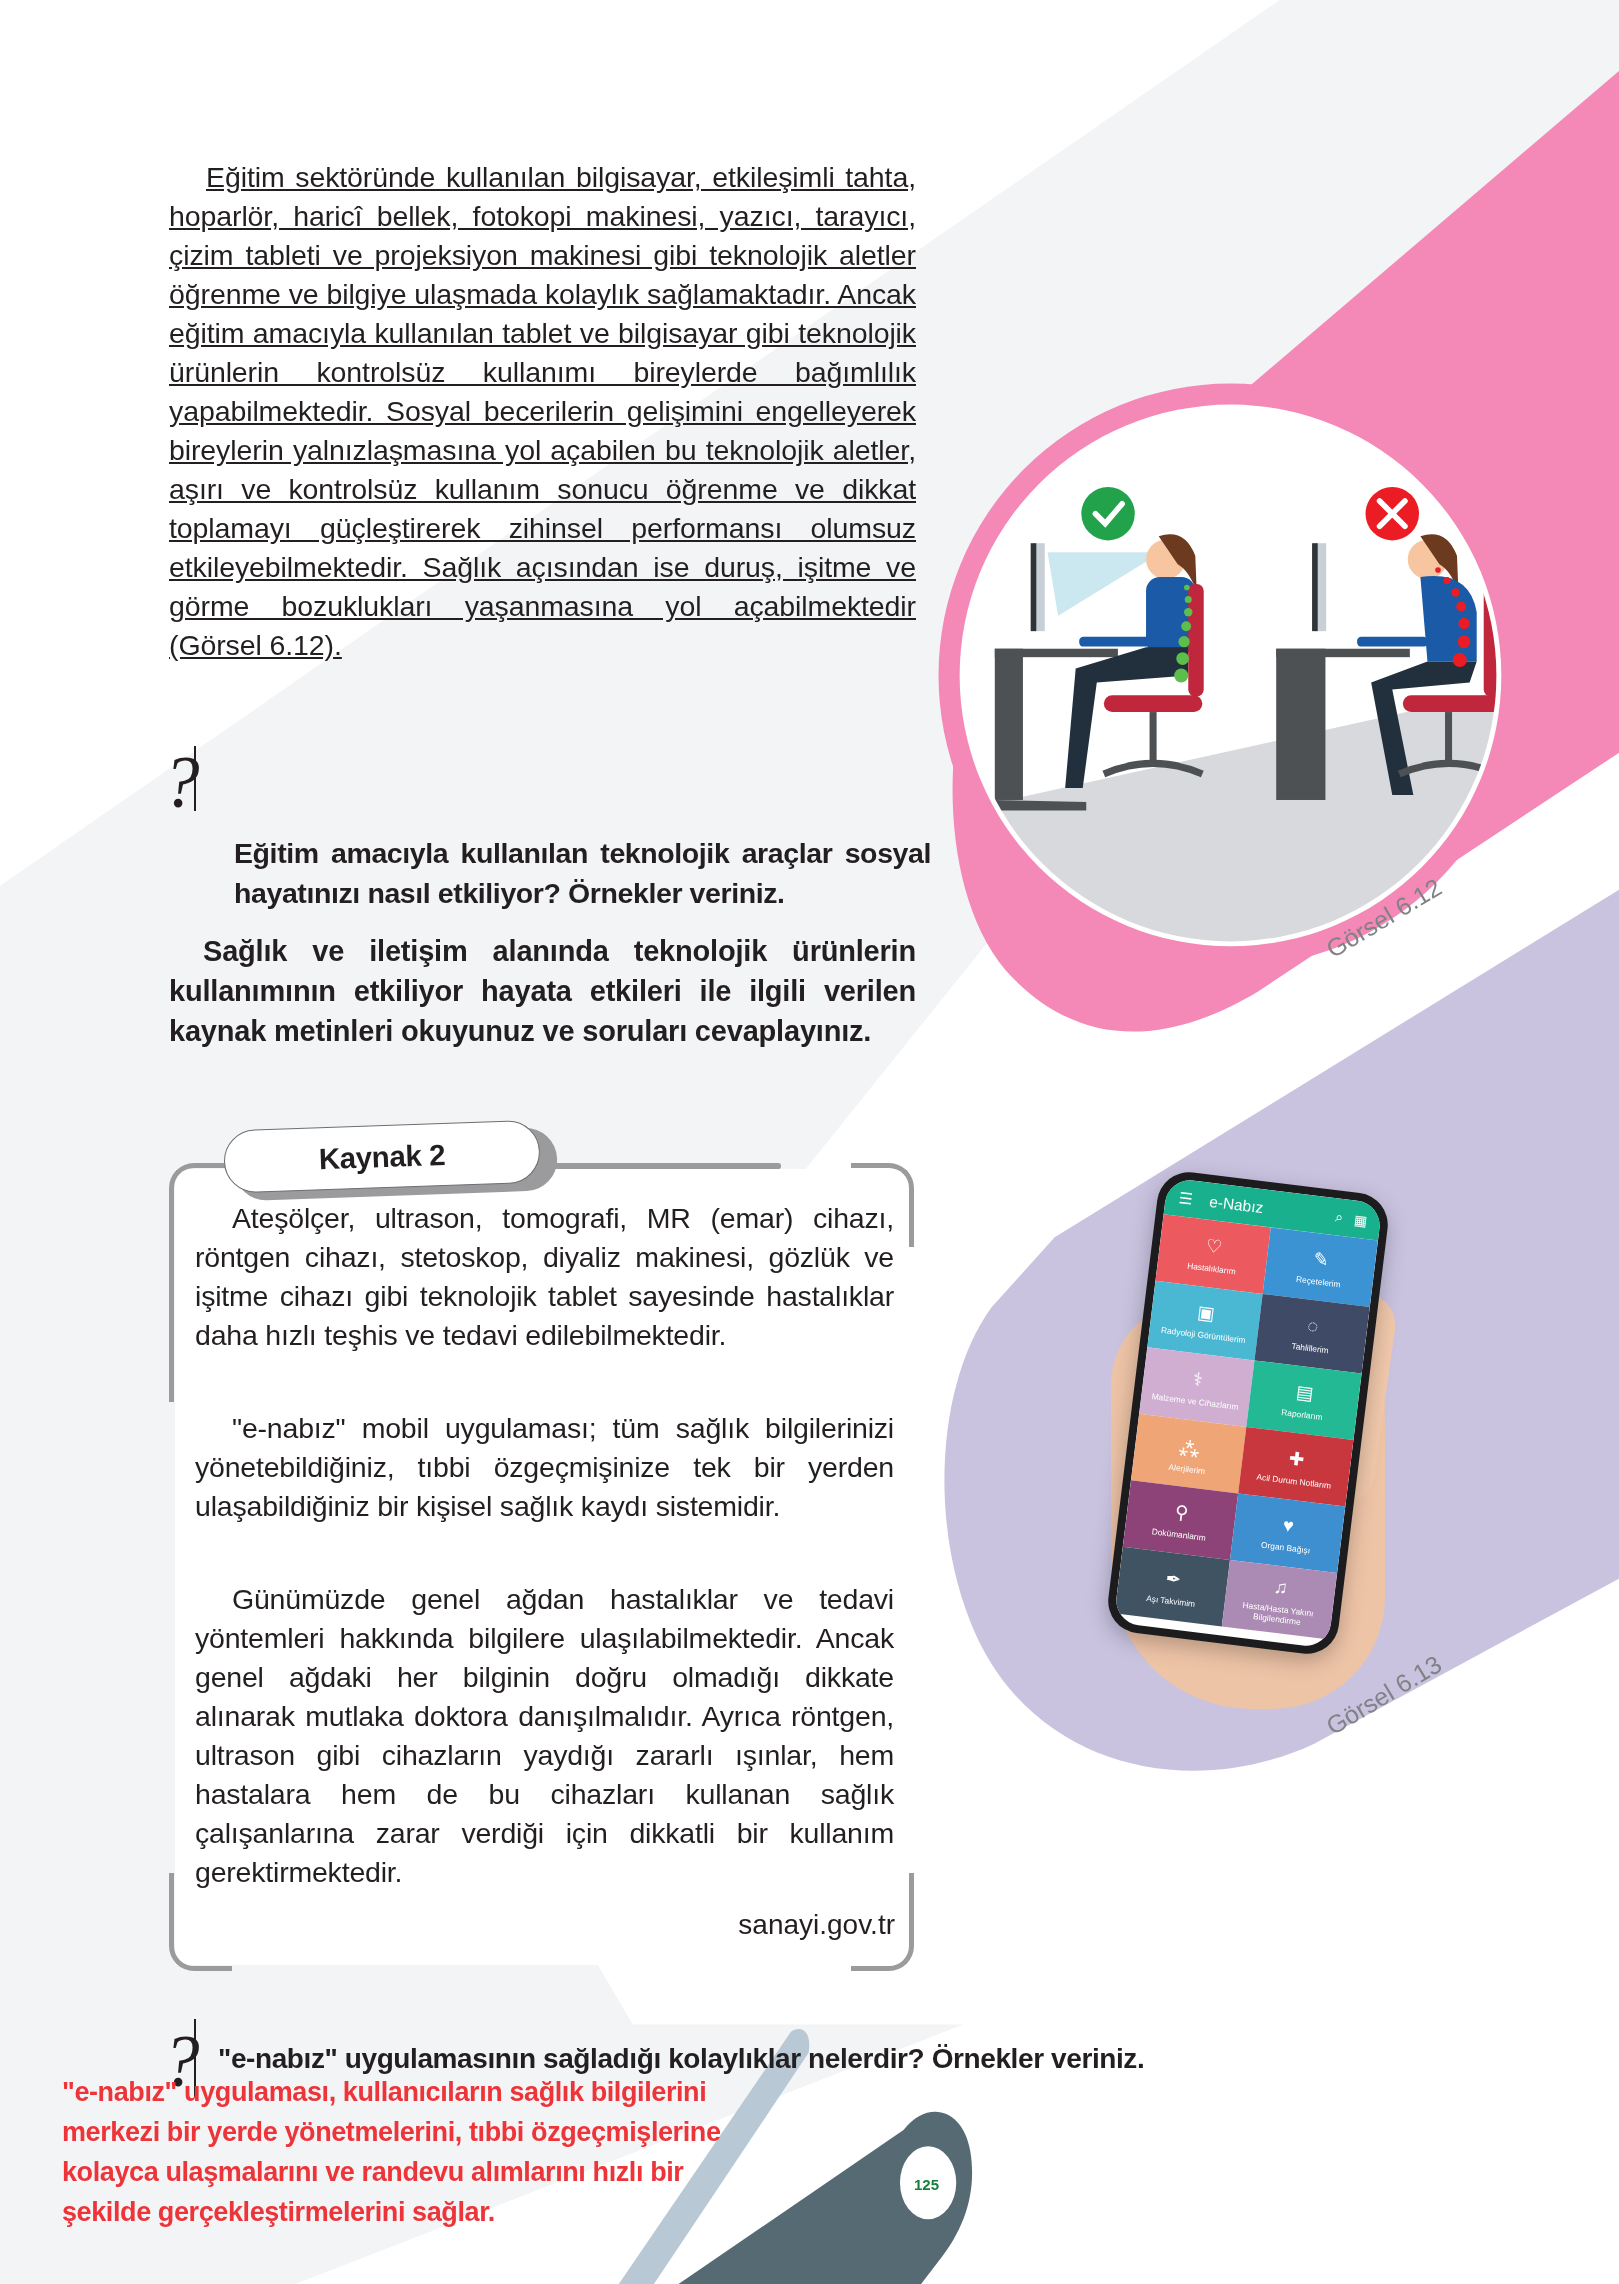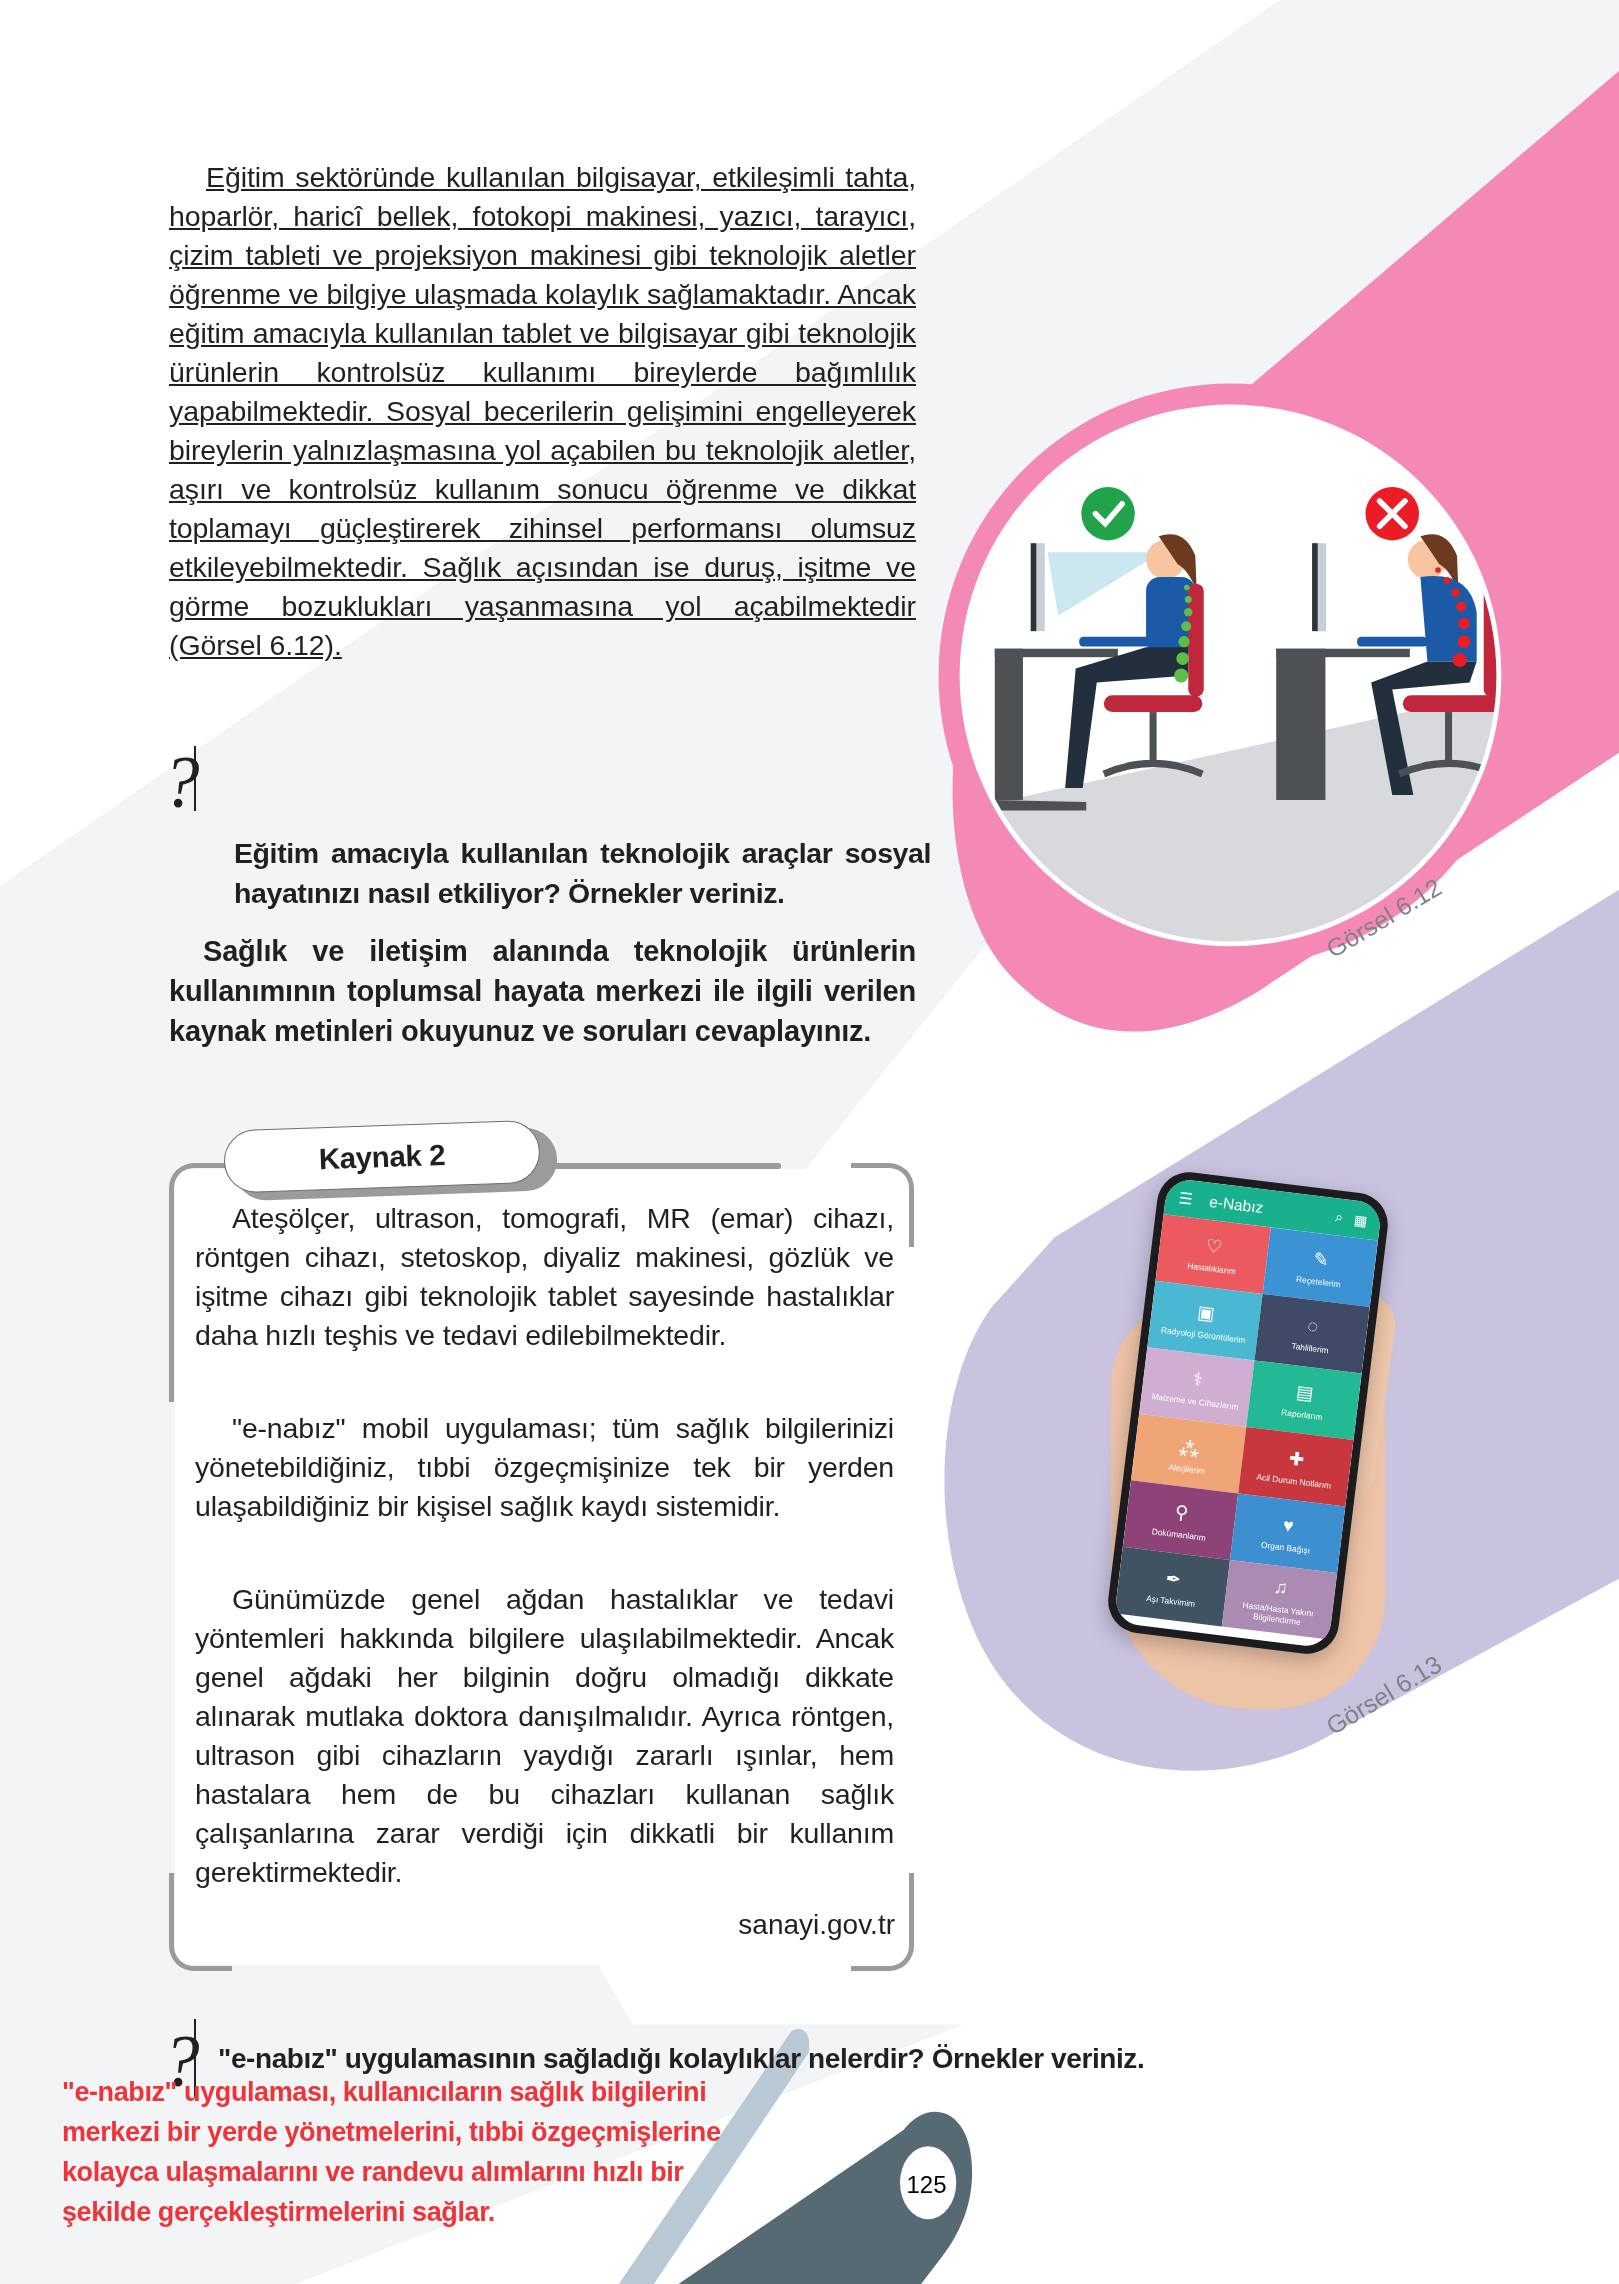--- a/index.html
+++ b/index.html
@@ -30,21 +30,21 @@
   .kaynak-tab { position: absolute; left: 224px; top: 1125px; width: 323px; height: 67px; z-index: 3; transform: rotate(-2deg); }
   .kaynak-shadow { position: absolute; left: 9.8px; top: 8.4px; width: 323px; height: 63px; background: #9b9b9d; border-radius: 32px; }
   .kaynak-pill { position: absolute; left: 0; top: 0; width: 316px; height: 63px; background: #ffffff; border: 1.4px solid #6d6e71; border-radius: 32px; display: flex; align-items: center; justify-content: center; }
   .kaynak-label { font-weight: bold; font-size: 29.5px; color: #231f20; letter-spacing: -0.4px; }
 
   .src-text { position: absolute; left: 195px; width: 699px; font-size: 28.5px; line-height: 39px; text-align: justify; text-indent: 37px; letter-spacing: -0.2px; z-index: 4; }
   .src-ref { position: absolute; right: 724px; top: 1909px; font-size: 28px; z-index: 4; text-align: right; width: 281px; left: 614px; }
 
   .answer { position: absolute; left: 62px; top: 2072px; width: 773px; font-size: 27px; line-height: 40px; font-weight: bold; color: #ec3439; z-index: 5; letter-spacing: -0.4px; }
 
-  .page-num { position: absolute; left: 887px; top: 2160px; width: 79px; height: 49px; z-index: 5; display: flex; align-items: center; justify-content: center; font-weight: normal; font-size: 24px; color: #000000; }
+  .page-num { position: absolute; left: 887px; top: 2160px; width: 79px; height: 49px; z-index: 5; display: flex; align-items: center; justify-content: center; font-weight: bold; font-size: 15px; color: #15803d; }
 
   .caption { position: absolute; z-index: 3; font-size: 25px; color: #808285; transform: rotate(-31deg); transform-origin: left bottom; white-space: nowrap; }
 
   
   .fig612 { position: absolute; left: 935px; top: 380px; width: 605px; height: 605px; z-index: 2; }
   
   .phone-wrap { position: absolute; left: 1111px; top: 1181px; z-index: 3; width: 295px; height: 534px; }
   .phone { position: absolute; left: 21px; top: 0; width: 232px; height: 464px; background: #1c1c1e; border-radius: 32px; transform: rotate(7deg); box-shadow: 0 7px 21px rgba(0,0,0,0.25); }
   .screen { position: absolute; left: 8.4px; top: 8.4px; right: 8.4px; bottom: 8.4px; border-radius: 25px; overflow: hidden; background: #fff; }
   .appbar { height: 37px; background: #19b08d; display: flex; align-items: center; padding: 0 12.7px; color: #fff; }
@@ -76,21 +76,21 @@
 
 <p class="text body-para">Eğitim sektöründe kullanılan bilgisayar, etkileşimli tahta, hoparlör, haricî bellek, fotokopi makinesi, yazıcı, tarayıcı, çizim tableti ve projeksiyon makinesi gibi teknolojik aletler öğrenme ve bilgiye ulaşmada kolaylık sağlamaktadır. Ancak eğitim amacıyla kullanılan tablet ve bilgisayar gibi teknolojik ürünlerin kontrolsüz kullanımı bireylerde bağımlılık yapabilmektedir. Sosyal becerilerin gelişimini engelleyerek bireylerin yalnızlaşmasına yol açabilen bu teknolojik aletler, aşırı ve kontrolsüz kullanım sonucu öğrenme ve dikkat toplamayı güçleştirerek zihinsel performansı olumsuz etkileyebilmektedir. Sağlık açısından ise duruş, işitme ve görme bozuklukları yaşanmasına yol açabilmektedir (Görsel 6.12).</p>
 
 <div class="q-block" style="top:742px; width:754px; height:91px;">
   <span class="q-mark" style="left:0; top:5.6px;">?</span>
   <span class="q-bar" style="left:31px; top:4.2px; height:65px;"></span>
 </div>
 
 <p class="text q-text" style="left:218px; top:833px; width:697px;margin-left:16px;">Eğitim amacıyla kullanılan teknolojik araçlar sosyal hayatınızı nasıl etkiliyor? Örnekler veriniz.</p>
 
-<p class="text instr">Sağlık ve iletişim alanında teknolojik ürünlerin kullanımının toplumsal hayata merkezi ile ilgili verilen kaynak metinleri okuyunuz ve soruları cevaplayınız.</p>
+<p class="text instr">Sağlık ve iletişim alanında teknolojik ürünlerin kullanımının etkiliyor hayata etkileri ile ilgili verilen kaynak metinleri okuyunuz ve soruları cevaplayınız.</p>
 
 <div class="source-box">
   <div class="source-panel"></div>
   <div class="bracket tl"></div>
   <div class="bracket tr"></div>
   <div class="bracket bl"></div>
   <div class="bracket br"></div>
   <div class="top-line"></div>
 </div>
 

